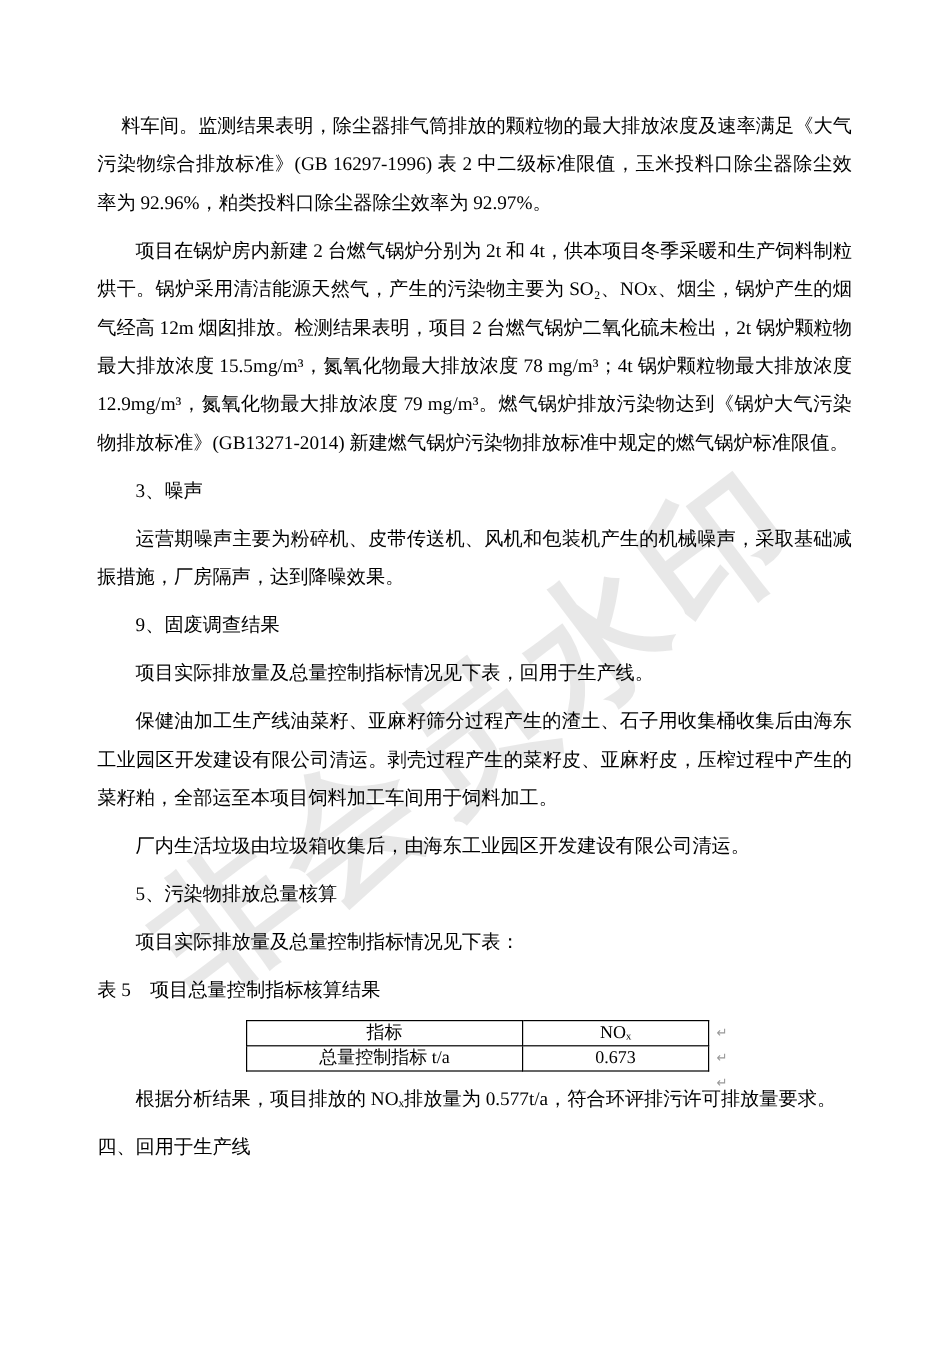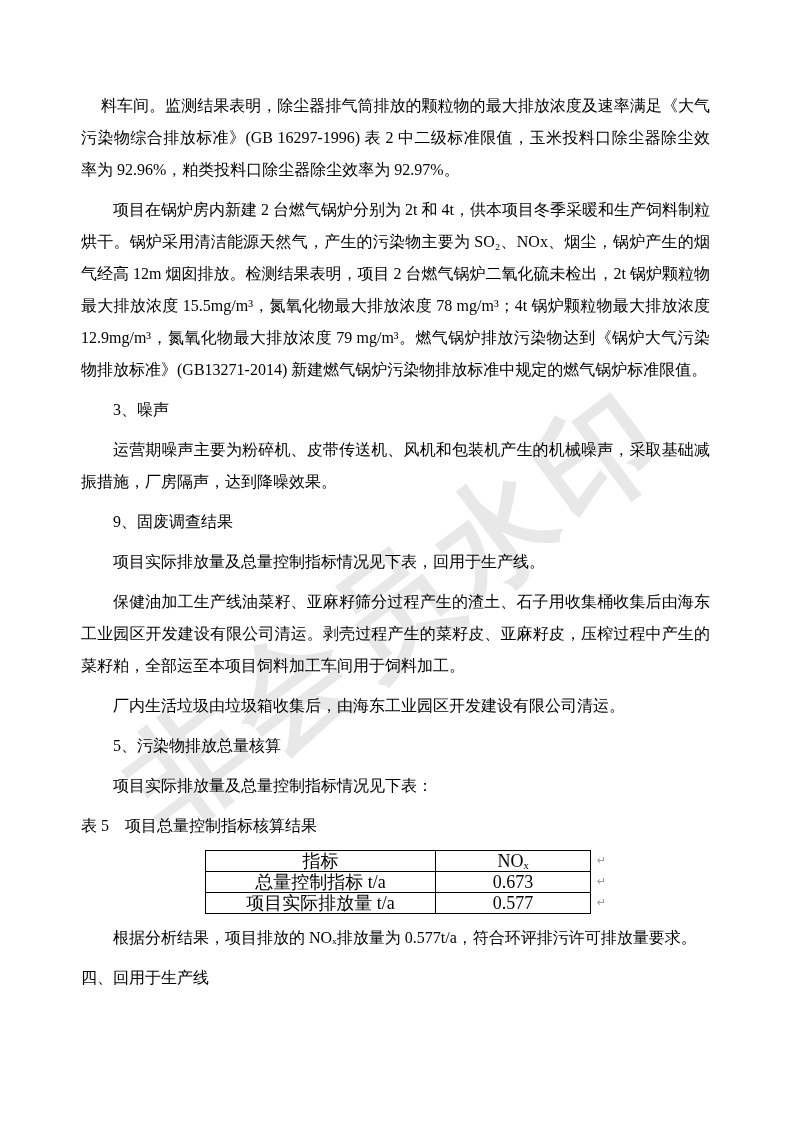--- a/index.html
+++ b/index.html
@@ -72,21 +72,21 @@
   table.t5 {
     border-collapse: collapse;
     width: 385px;
     table-layout: fixed;
   }
   table.t5 td {
     border: 1px solid #000000;
     height: 20px;
     text-align: center;
     vertical-align: middle;
-    font-size: 18px;
+    font-size: 15px;
     line-height: 18px;
     padding: 0;
     font-family: "Liberation Serif", serif;
   }
   table.t5 col.c1 { width: 230px; }
   table.t5 col.c2 { width: 155px; }
   .marks {
     position: absolute;
     left: 392px;
     top: 2px;
@@ -141,24 +141,20 @@
         </colgroup>
       <tbody>
         <tr>
           <td>指标</td>
           <td>NOₓ</td>
         </tr>
         <tr>
           <td>总量控制指标 t/a</td>
           <td>0.673</td>
         </tr>
-        <tr>
-          <td>项目实际排放量 t/a</td>
-          <td>0.577</td>
-        </tr>
       </tbody>
     </table>
     <div class="marks">
       <span>↵</span>
       <span>↵</span>
       <span>↵</span>
     </div>
   </div>
 
   <p class="indent">根据分析结果，项目排放的 NOₓ排放量为 0.577t/a，符合环评排污许可排放量要求。</p>

